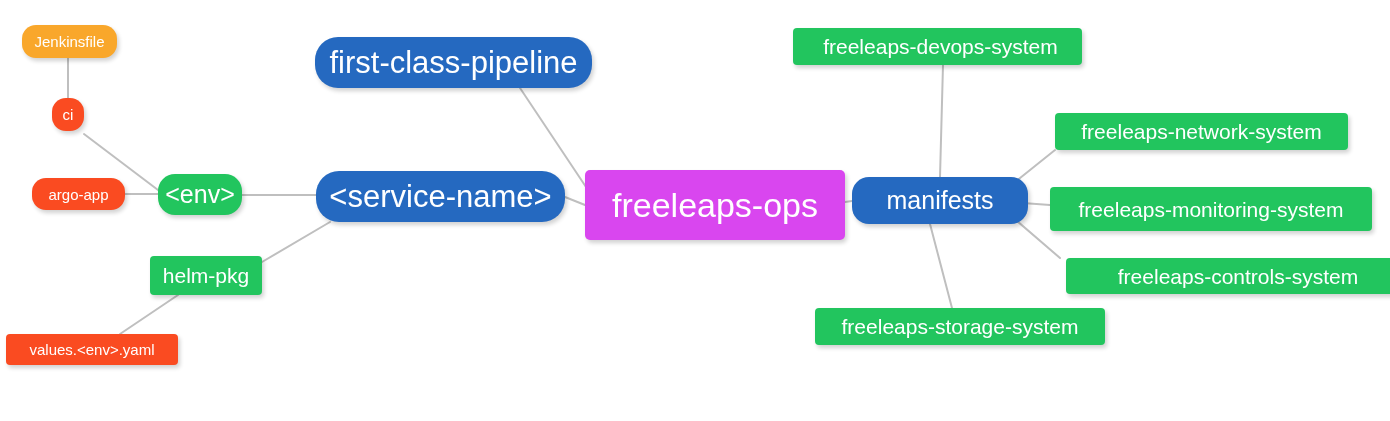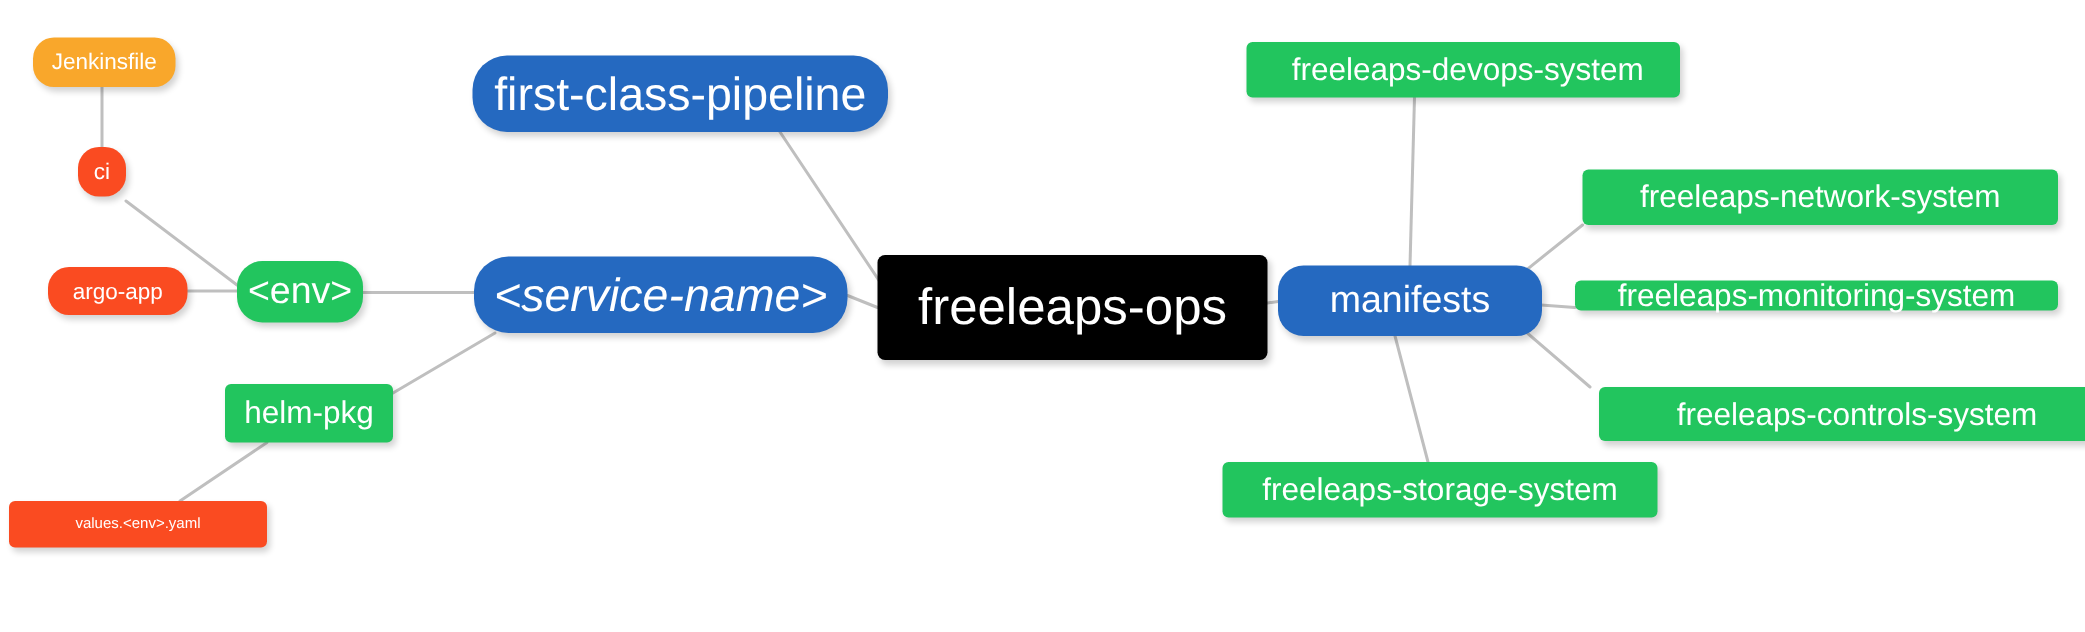--- a/index.html
+++ b/index.html
@@ -39,41 +39,41 @@
     align-items: center;
     justify-content: center;
     color: #ffffff;
     border-radius: 4px;
     white-space: nowrap;
     line-height: 1;
     box-shadow: 2px 3px 4px rgba(0,0,0,0.18);
     padding: 0 12px;
   }
   .node.root {
-    background: #000000;
+    background: #d946ef;
     font-size: 34px;
     border-radius: 5px;
   }
   .node.blue {
     background: #2569c0;
   }
   .node.green {
     background: #22c55e;
   }
   .node.orange {
     background: #f9a72b;
   }
   .node.red {
     background: #fa4b21;
   }
   .lvl1 { font-size: 31px; border-radius: 23px; }
   .lvl2 { font-size: 25px; border-radius: 17px; }
   .lvl3 { font-size: 21px; }
   .lvl4 { font-size: 15px; border-radius: 14px; }
-  .lvl5 { font-size: 10px; }
+  .lvl5 { font-size: 15px; }
 </style>
 </head>
 <body>
 
 <div id="canvas">
   <svg id="edges" width="1390" height="421" viewBox="0 0 1390 421">
       <line x1="585" y1="205" x2="565" y2="197" stroke="#bfbfbf"></line>
       <line x1="592" y1="196" x2="520" y2="88" stroke="#bfbfbf"></line>
       <line x1="845" y1="202" x2="852" y2="201" stroke="#bfbfbf"></line>
       <line x1="316" y1="195" x2="242" y2="195" stroke="#bfbfbf"></line>
@@ -83,28 +83,28 @@
       <line x1="68" y1="105" x2="68" y2="58" stroke="#bfbfbf"></line>
       <line x1="178" y1="295" x2="120" y2="334" stroke="#bfbfbf"></line>
       <line x1="940" y1="177" x2="943" y2="65" stroke="#bfbfbf"></line>
       <line x1="1010" y1="186" x2="1055" y2="150" stroke="#bfbfbf"></line>
       <line x1="1010" y1="202" x2="1050" y2="205" stroke="#bfbfbf"></line>
       <line x1="1010" y1="215" x2="1060" y2="258" stroke="#bfbfbf"></line>
       <line x1="930" y1="224" x2="952" y2="308" stroke="#bfbfbf"></line>
     </svg>
   <div id="node-layer">
       <div class="node root root" style="left: 585px; top: 170px; width: 260px; height: 70px;">freeleaps-ops</div>
-      <div class="node blue lvl1" style="left: 316px; top: 171px; width: 249px; height: 51px; font-style: italic;">&lt;service-name&gt;</div>
+      <div class="node blue lvl1" style="left: 316px; top: 171px; width: 249px; height: 51px;">&lt;service-name&gt;</div>
       <div class="node blue lvl1" style="left: 315px; top: 37px; width: 277px; height: 51px;">first-class-pipeline</div>
       <div class="node blue lvl2" style="left: 852px; top: 177px; width: 176px; height: 47px;">manifests</div>
       <div class="node green lvl2" style="left: 158px; top: 174px; width: 84px; height: 41px;">&lt;env&gt;</div>
       <div class="node green lvl3" style="left: 150px; top: 256px; width: 112px; height: 39px; text-align: right;">helm-pkg</div>
-      <div class="node green lvl3" style="left: 831px; top: 28px; width: 289px; height: 37px; padding-left: 18px;">freeleaps-devops-system</div>
-      <div class="node green lvl3" style="left: 1055px; top: 113px; width: 317px; height: 37px;">freeleaps-network-system</div>
-      <div class="node green lvl3" style="left: 1050px; top: 187px; width: 322px; height: 20px;">freeleaps-monitoring-system</div>
+      <div class="node green lvl3" style="left: 793px; top: 28px; width: 289px; height: 37px; padding-left: 18px;">freeleaps-devops-system</div>
+      <div class="node green lvl3" style="left: 1055px; top: 113px; width: 293px; height: 37px;">freeleaps-network-system</div>
+      <div class="node green lvl3" style="left: 1050px; top: 187px; width: 322px; height: 44px;">freeleaps-monitoring-system</div>
       <div class="node green lvl3" style="left: 1066px; top: 258px; width: 344px; height: 36px;">freeleaps-controls-system</div>
       <div class="node green lvl3" style="left: 815px; top: 308px; width: 290px; height: 37px;">freeleaps-storage-system</div>
       <div class="node orange lvl4" style="left: 22px; top: 25px; width: 95px; height: 33px;">Jenkinsfile</div>
       <div class="node red lvl4" style="left: 52px; top: 98px; width: 32px; height: 33px;">ci</div>
       <div class="node red lvl4" style="left: 32px; top: 178px; width: 93px; height: 32px;">argo-app</div>
       <div class="node red lvl5" style="left: 6px; top: 334px; width: 172px; height: 31px;">values.&lt;env&gt;.yaml</div>
     </div>
 </div>
 
 </body></html>

